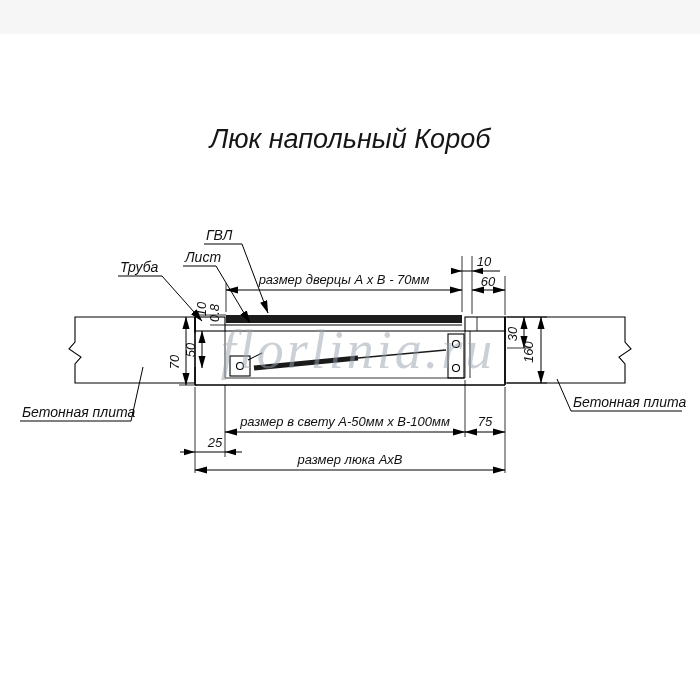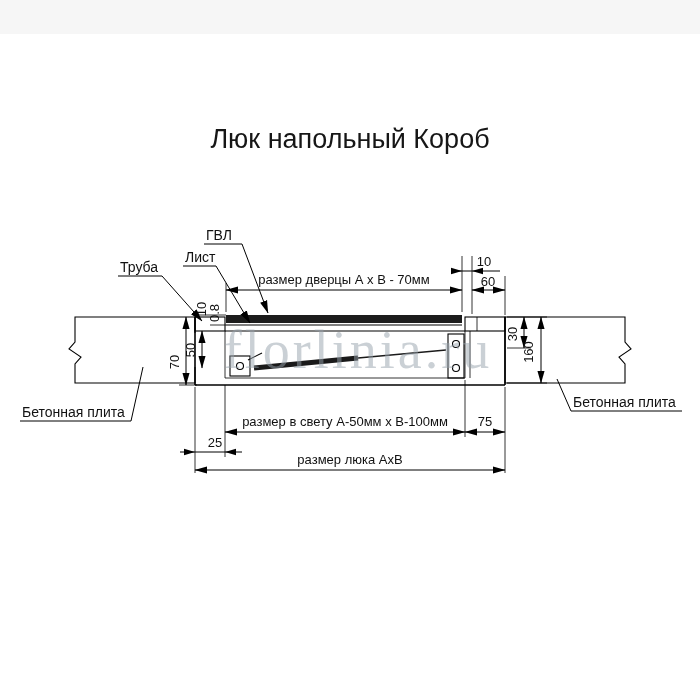--- a/index.html
+++ b/index.html
@@ -1,17 +1,17 @@
 <!DOCTYPE html>
 <html><head>
 <meta charset="utf-8">
 <style>
   html,body{margin:0;padding:0;background:#ffffff;}
   .canvas{position:relative;width:700px;height:700px;background:#ffffff;overflow:hidden;
-          font-family:"Liberation Sans", sans-serif;}
+          font-family:"Liberation Sans", sans-serif;font-style:italic;}
   .top-strip{position:absolute;top:0;left:0;width:700px;height:34px;background:#f6f6f6;}
   svg{position:absolute;top:0;left:0;}
   .title-text{font-size:27px;fill:#161616;}
   .dim-text{font-size:13px;fill:#111;}
   .label-text{font-size:14px;fill:#111;}
   .watermark-text{font-family:"Liberation Serif", serif;font-size:54px;fill:#97a2ac;opacity:.5;letter-spacing:3px;}
   .thick{stroke:#000;stroke-width:1.6;fill:none;}
   .med{stroke:#000;stroke-width:1.1;fill:none;}
   .thin{stroke:#000;stroke-width:0.8;fill:none;}
   .dimline{stroke:#000;stroke-width:1;fill:none;}

